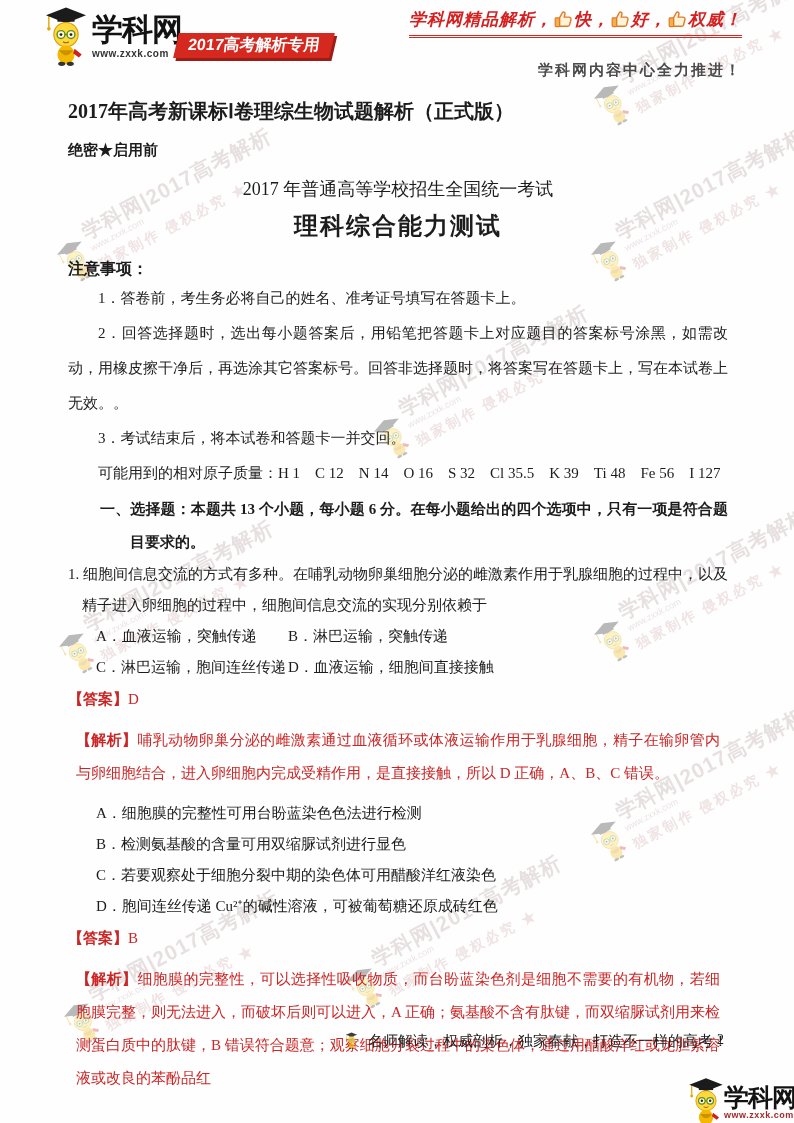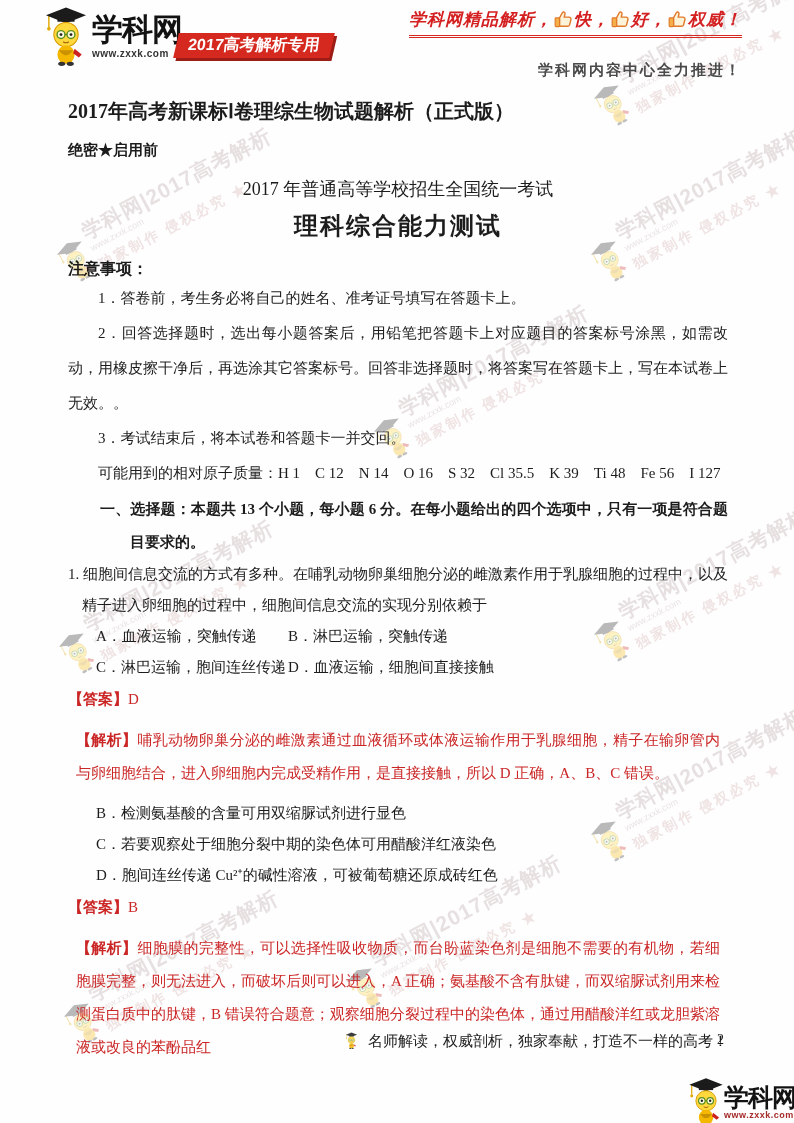--- a/index.html
+++ b/index.html
@@ -208,20 +208,21 @@
             <span class="opt">A．血液运输，突触传递</span>
             <span class="opt">B．淋巴运输，突触传递</span>
             <span class="opt">C．淋巴运输，胞间连丝传递</span>
             <span class="opt">D．血液运输，细胞间直接接触</span>
           </div>
           <p class="answer-line"><span class="lbl">【答案】</span><span>D</span></p>
           <p class="analysis"><span class="lbl">【解析】</span><span>哺乳动物卵巢分泌的雌激素通过血液循环或体液运输作用于乳腺细胞，精子在输卵管内与卵细胞结合，进入卵细胞内完成受精作用，是直接接触，所以 D 正确，A、B、C 错误。</span></p>
         </div>
         <div class="question-block">
           <div class="q-options one-col">
+            <div class="opt">A．细胞膜的完整性可用台盼蓝染色色法进行检测</div>
             <div class="opt">B．检测氨基酸的含量可用双缩脲试剂进行显色</div>
             <div class="opt">C．若要观察处于细胞分裂中期的染色体可用醋酸洋红液染色</div>
             <div class="opt">D．胞间连丝传递 Cu²⁺的碱性溶液，可被葡萄糖还原成砖红色</div>
           </div>
           <p class="answer-line"><span class="lbl">【答案】</span><span>B</span></p>
           <p class="analysis"><span class="lbl">【解析】</span><span>细胞膜的完整性，可以选择性吸收物质，而台盼蓝染色剂是细胞不需要的有机物，若细胞膜完整，则无法进入，而破坏后则可以进入，A 正确；氨基酸不含有肽键，而双缩脲试剂用来检测蛋白质中的肽键，B 错误符合题意；观察细胞分裂过程中的染色体，通过用醋酸洋红或龙胆紫溶液或改良的苯酚品红</span></p>
         </div>
       </div>
   </main>
 

